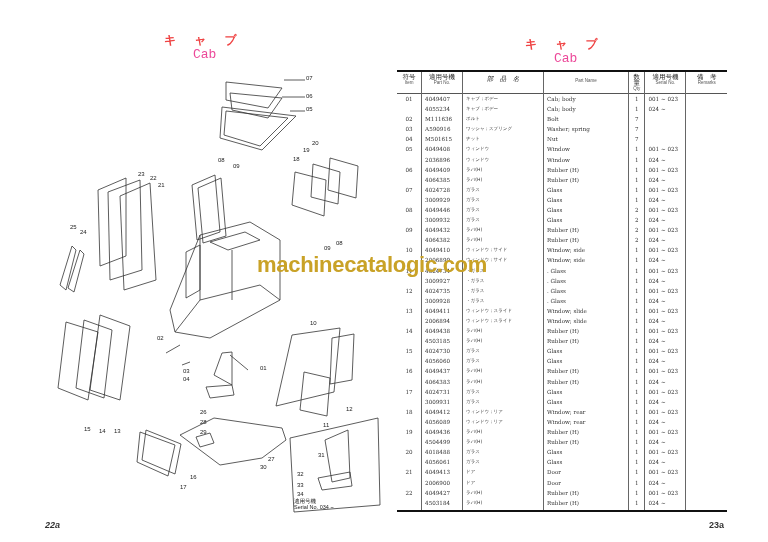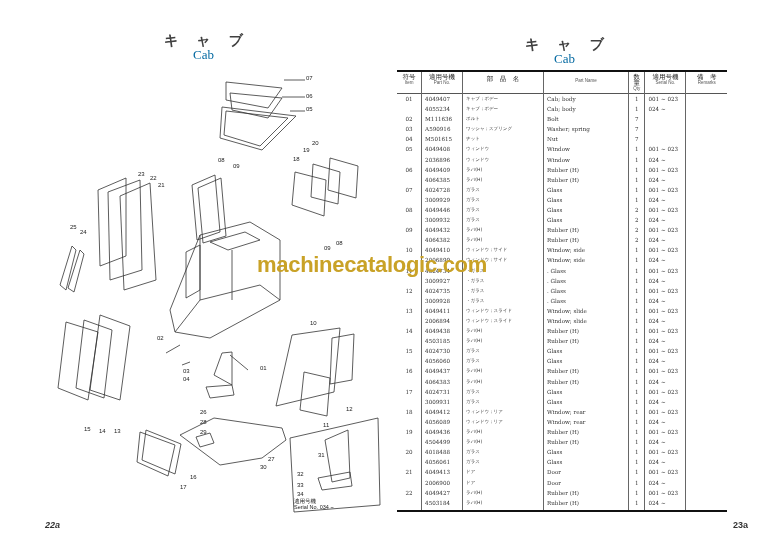--- a/index.html
+++ b/index.html
@@ -3,30 +3,30 @@
 <meta charset="utf-8">
 <style>
   * { margin: 0; padding: 0; box-sizing: border-box; }
   html, body { width: 768px; height: 542px; background: #ffffff; overflow: hidden; }
   body { position: relative; font-family: "DejaVu Serif", serif; color: #1a1a1a; }
 
   .page { position: absolute; top: 0; height: 542px; width: 384px; background: #fff; }
   .page-left { left: 0; }
   .page-right { left: 384px; }
 
-  .title-jp { position: absolute; font-family: "DejaVu Sans", sans-serif; font-size: 14px; font-weight: bold; letter-spacing: 18px; color: #404040; }
-  .title-en { position: absolute; font-family: Liberation Serif, serif; font-size: 13px; color: #0369a1; }
+  .title-jp { position: absolute; font-family: "DejaVu Sans", sans-serif; font-size: 12px; font-weight: bold; letter-spacing: 18px; color: #ef4444; }
+  .title-en { position: absolute; font-family: Liberation Mono, monospace; font-size: 13px; color: #ec4899; }
   .page-left .title-jp { left: 164px; top: 32px; }
   .page-left .title-en { left: 193px; top: 47px; }
   .page-right .title-jp { left: 141px; top: 36px; }
   .page-right .title-en { left: 170px; top: 51px; font-size: 13px; }
 
   .page-num { position: absolute; font-family: "Liberation Sans", sans-serif; font-size: 9px; font-weight: bold; color: #333; }
   .page-left .page-num { left: 45px; top: 520px; font-style: italic; }
-  .page-right .page-num { left: 325px; top: 520px; margin-left: 24px; }
+  .page-right .page-num { left: 325px; top: 520px; }
 
   
   .diagram { position: absolute; left: 0; top: 60px; width: 384px; height: 460px; }
   .diagram svg { width: 100%; height: 100%; }
   .callout { position: absolute; font-family: "Liberation Sans", sans-serif; font-size: 6px; color: #222; }
   .serial-note { position: absolute; left: 294px; top: 498px; font-family: "Liberation Sans", sans-serif; font-size: 5.5px; color: #222; line-height: 6px; }
 
   
   .parts-table { position: absolute; left: 397px; top: 70px; width: 330px; border-collapse: collapse; font-size: 5.6px; }
   .parts-table thead tr { border-top: 2.5px solid #111; border-bottom: 1px solid #555; }
@@ -168,21 +168,21 @@
     <tr>
       <th class="c-item">
           <span class="jp">符号</span>
           <span class="en">Item</span>
         </th>
       <th class="c-partno">
           <span class="jp">適用号機</span>
           <span class="en">Part No.</span>
         </th>
       <th class="c-jp" style="font-size:7px;">
-          <span class="jp" style="padding-top:2px;">部　品　名</span>
+          <span class="jp" style="padding-top:2px;font-style:italic;">部　品　名</span>
         </th>
       <th class="c-en">
           <span class="en" style="padding-top:4px;">Part Name</span>
         </th>
       <th class="c-qty">
           <span class="jp">数量</span>
           <span class="en">Qty</span>
         </th>
       <th class="c-serial">
           <span class="jp">適用号機</span>

